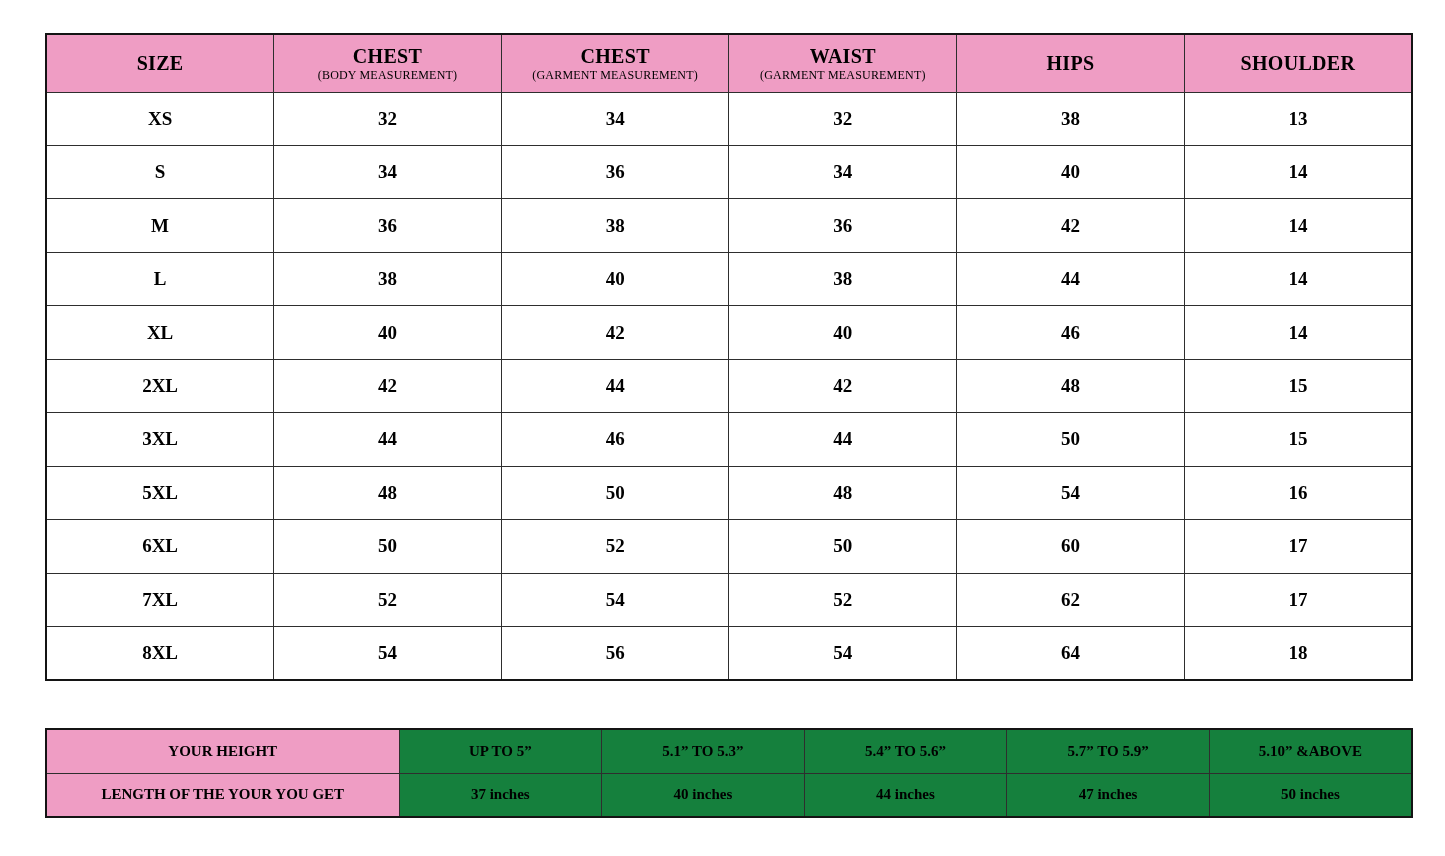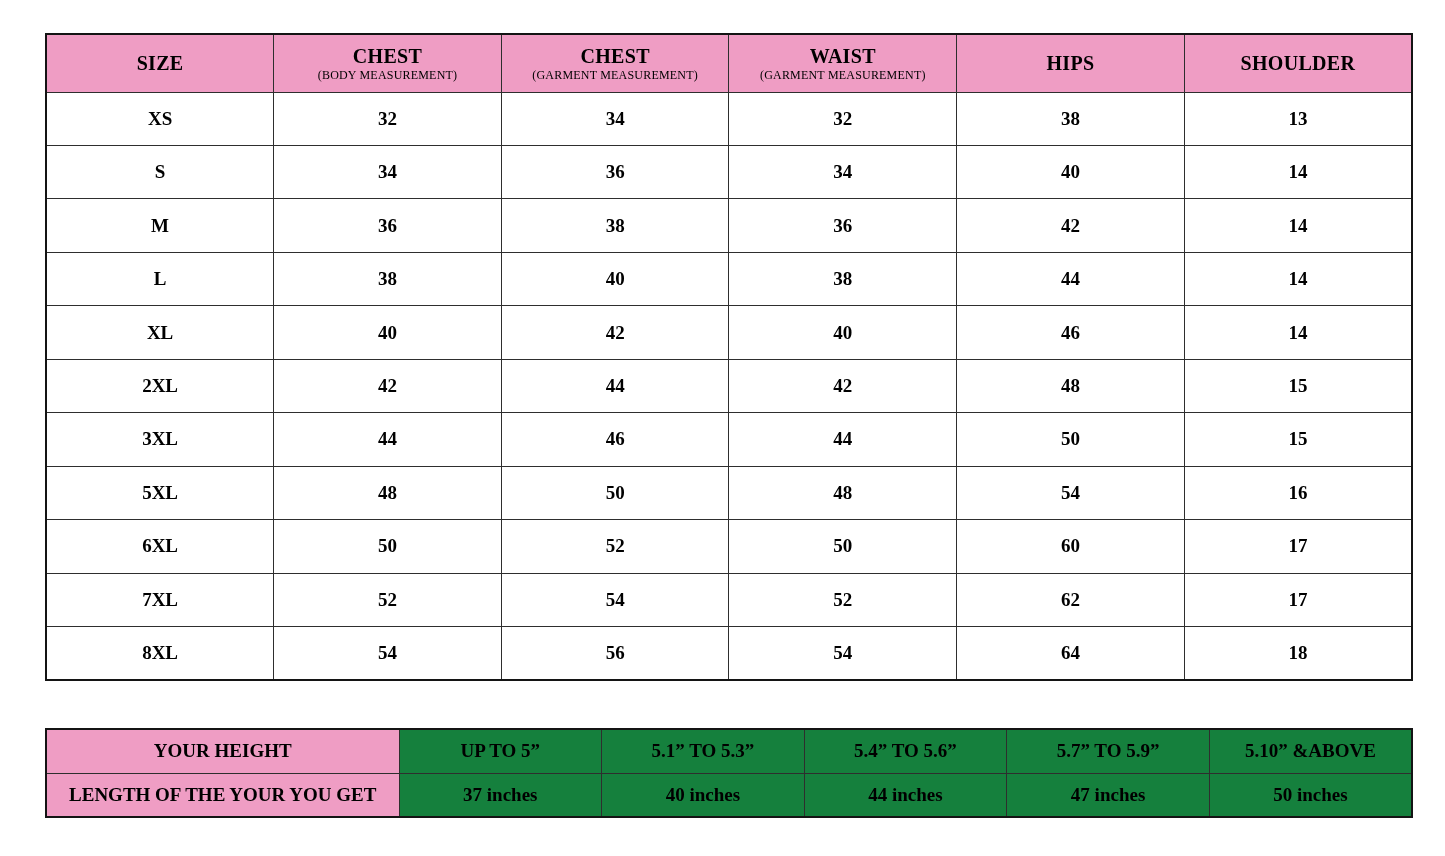--- a/index.html
+++ b/index.html
@@ -44,21 +44,21 @@
 
   
   .height-table {
     position: absolute; left: 45px; top: 728px;
     width: 1368px; height: 89px;
     border: 2px solid #141414;
   }
   .height-table th, .height-table td {
     border: 1.5px solid #2e2e2e;
     text-align: center; vertical-align: middle;
-    font-size: 19px; font-weight: bold;
+    font-size: 15px; font-weight: bold;
     height: 44px; padding: 0 8px;
   }
   .height-table th.rowhead { background: #EF9DC4; width: 353px; }
   .height-table td { background: #15803d; }
 </style>
 </head>
 <body>
 
 <div class="page">
 

